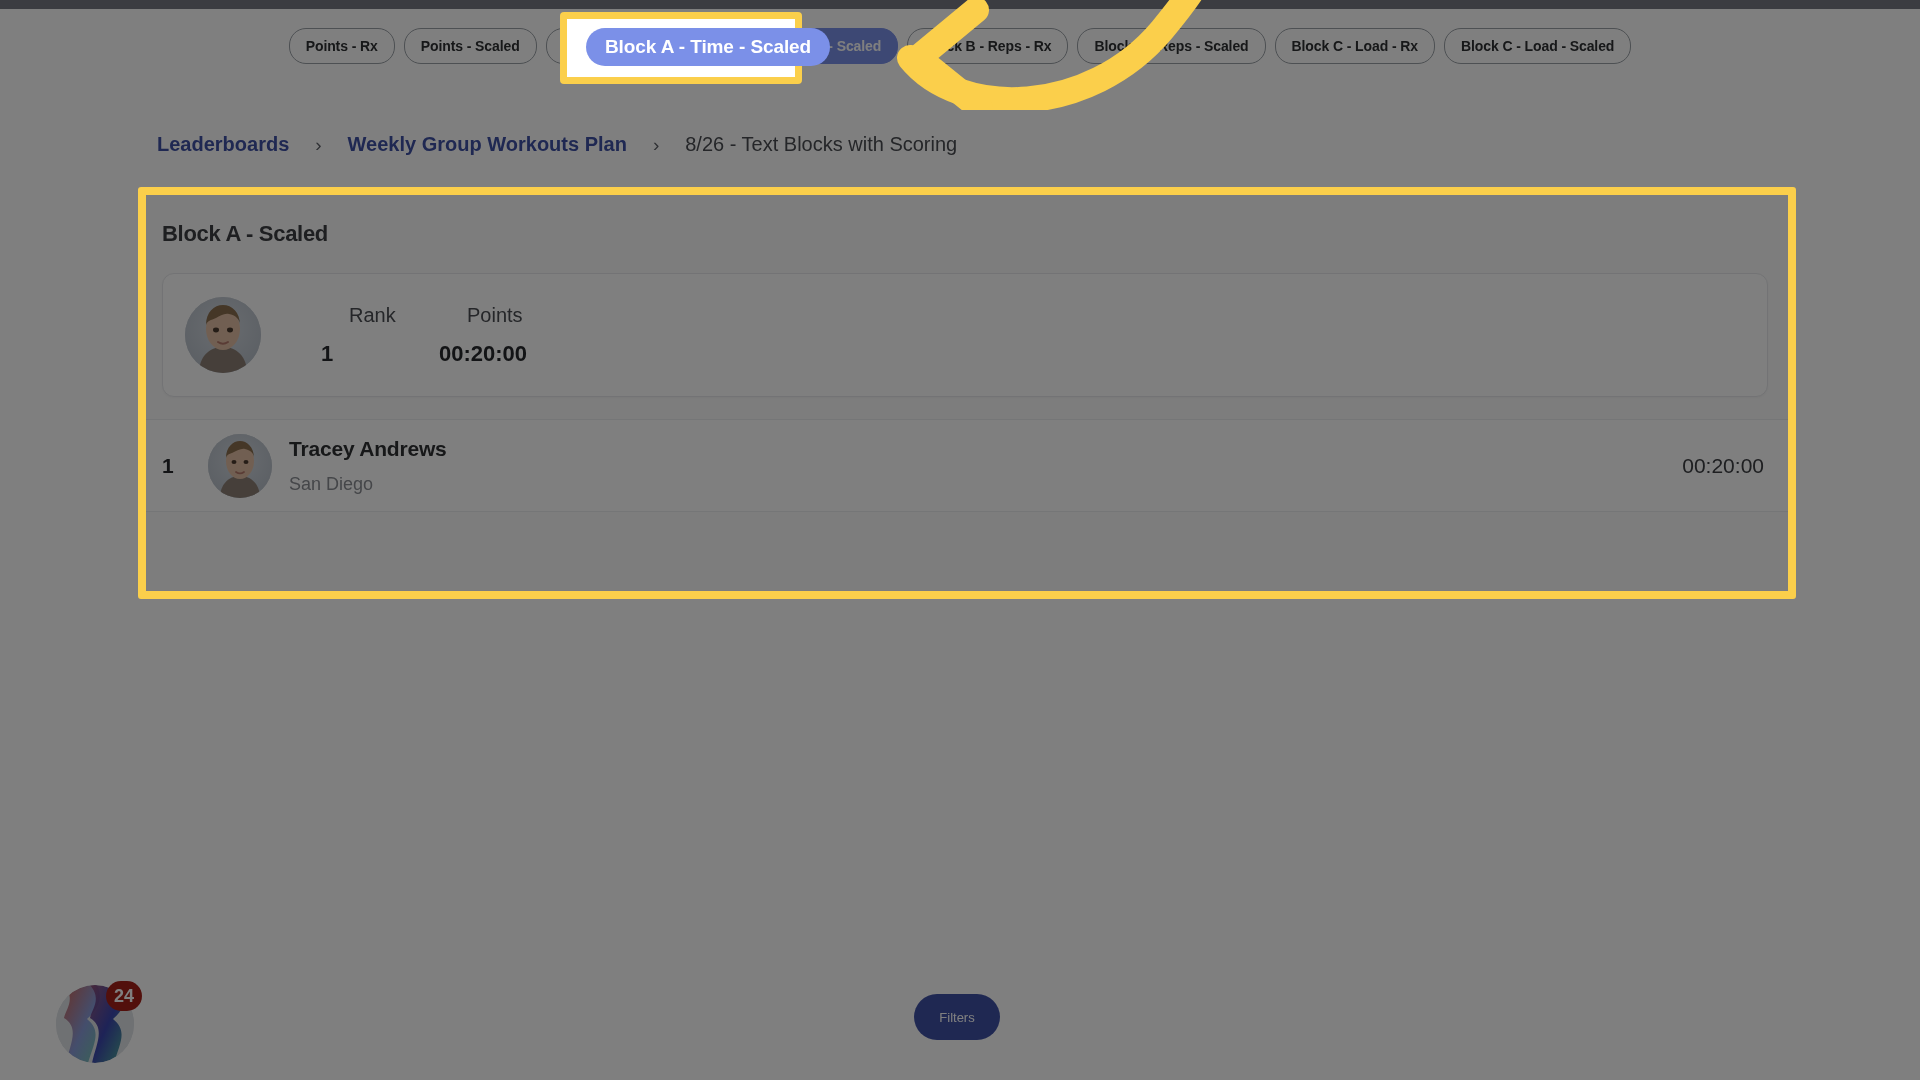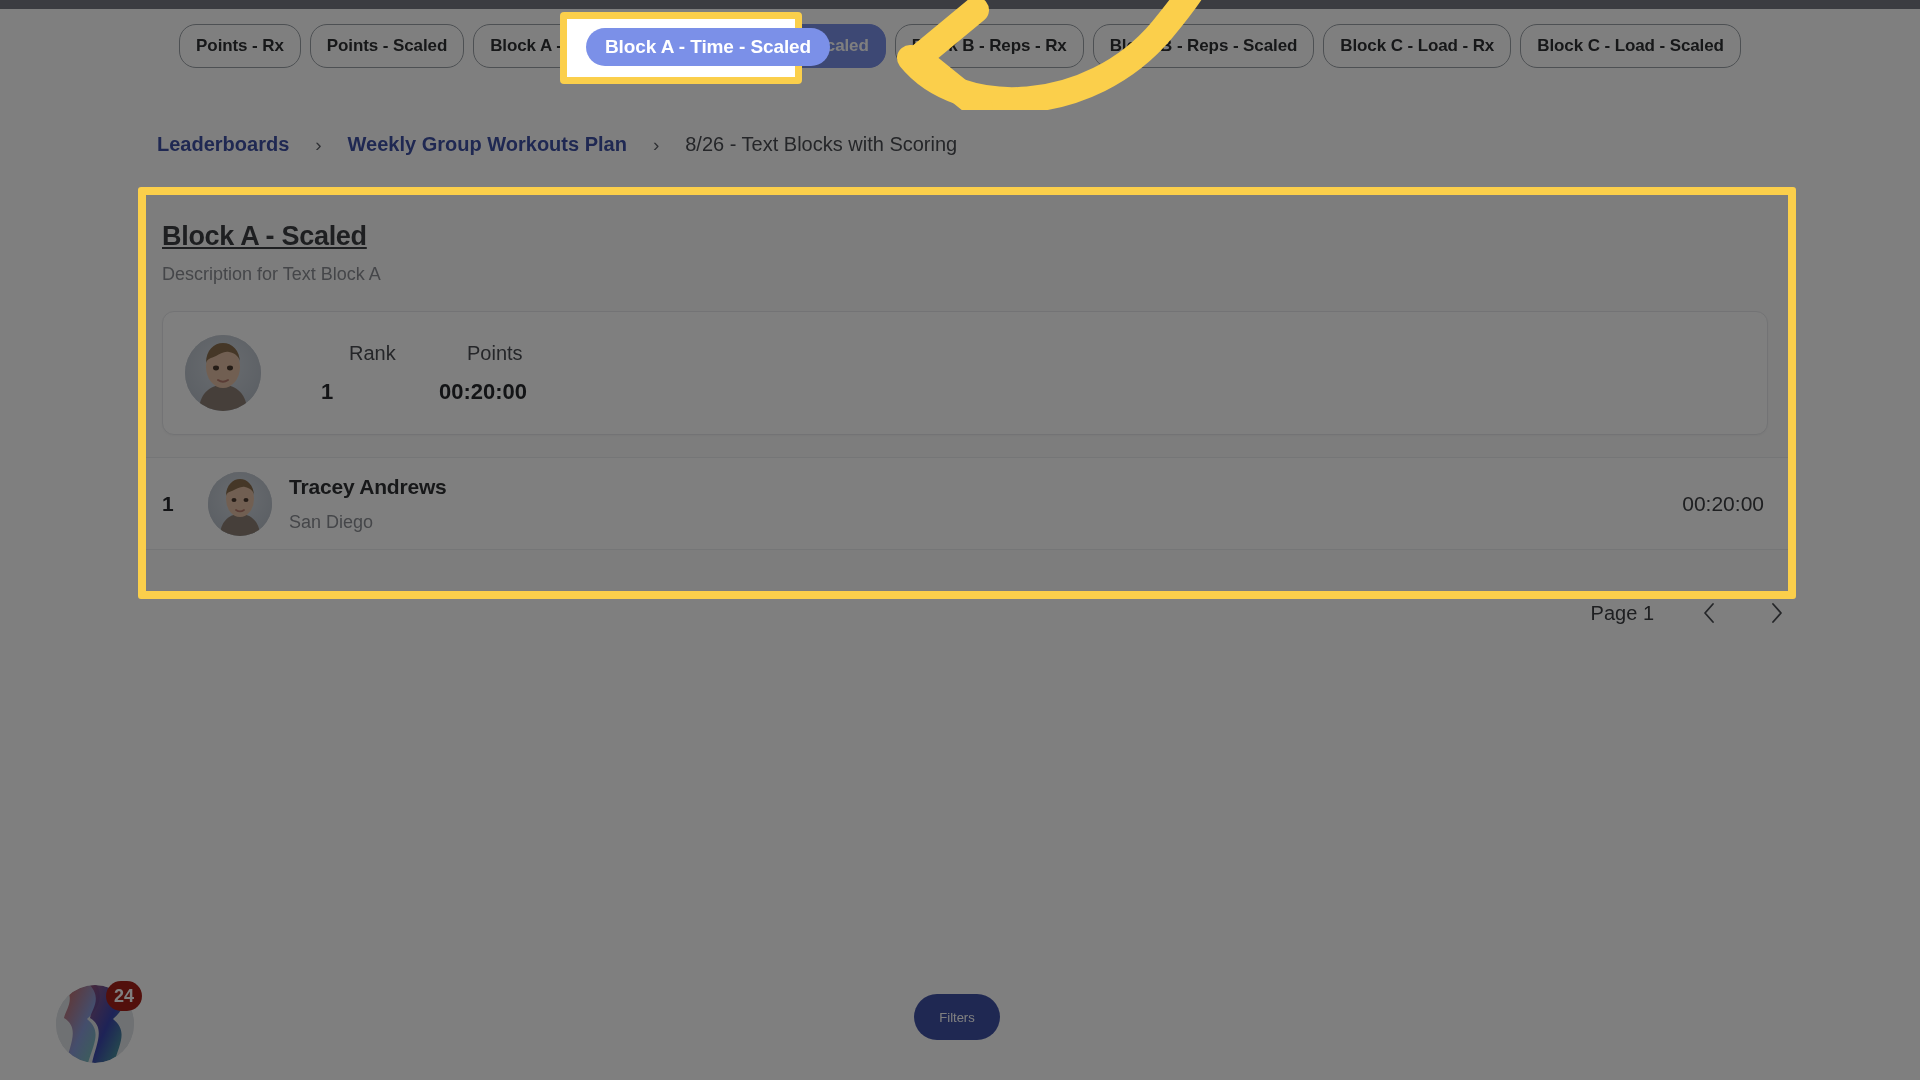--- a/index.html
+++ b/index.html
@@ -45,27 +45,27 @@
     top: 22px; left: 0;
     width: 1920px;
     height: 48px;
     display: flex;
     align-items: center;
     justify-content: center;
     gap: 9px;
     z-index: 10;
   }
   .tab-pill {
-    height: 44px;
+    height: 36px;
     padding: 0 16px;
     border-radius: 17px;
     border: 1.3px solid #9aa0a6;
     background: transparent;
     color: #2e3033;
-    font-size: 17px;
+    font-size: 14px;
     font-weight: 600;
     letter-spacing: -0.1px;
     display: flex;
     align-items: center;
     white-space: nowrap;
     cursor: pointer;
     text-align: right;
   }
   .tab-pill.is-active {
     background: #7b90e8;
@@ -106,25 +106,24 @@
     top: 195px; left: 140px;
     width: 1650px;
     height: 400px;
     background: #fafafa;
     border-radius: 3px;
     z-index: 10;
     overflow: hidden;
   }
   .board-head { padding: 26px 22px 0 22px; }
   .board-title {
-    font-size: 27px;
+    font-size: 22px;
     font-weight: 600;
     color: #3c3e42;
     letter-spacing: -0.3px;
-    text-decoration: underline;
   }
   .board-desc {
     margin-top: 12px;
     font-size: 18px;
     color: #8a8d93;
   }
 
   
   .my-result {
     margin: 26px 22px 0 22px;
@@ -341,21 +340,20 @@
     <span class="crumb-sep">›</span>
     <span class="crumb-link">Weekly Group Workouts Plan</span>
     <span class="crumb-sep">›</span>
     <span class="crumb-current">8/26 - Text Blocks with Scoring</span>
   </div>
 
   <div class="board-card">
 
     <div class="board-head">
       <div class="board-title">Block A - Scaled</div>
-      <div class="board-desc">Description for Text Block A</div>
     </div>
 
     <div class="my-result">
       <div class="avatar lg">
         <svg viewBox="0 0 76 76" xmlns="http://www.w3.org/2000/svg" aria-hidden="true">
           <defs>
             <radialGradient id="bgA" cx="50%" cy="40%" r="70%">
               <stop offset="0%" stop-color="#d3d9e0"></stop>
               <stop offset="100%" stop-color="#b4bcc6"></stop>
             </radialGradient>
@@ -405,33 +403,20 @@
             <div class="row-loc">San Diego</div>
           </div>
         </div>
         <div class="row-score">00:20:00</div>
       </div>
       <div class="row-partial"></div>
     </div>
 
   </div>
 
-  <div class="pager">
-    <span class="pager-label">Page 1</span>
-    <span class="pager-btn">
-      <svg width="16" height="24" viewBox="0 0 16 24" fill="none" aria-hidden="true">
-        <path d="M12 3L4 12l8 9" stroke="currentColor" stroke-width="1.8" stroke-linecap="round" stroke-linejoin="round"></path>
-      </svg>
-    </span>
-    <span class="pager-btn">
-      <svg width="16" height="24" viewBox="0 0 16 24" fill="none" aria-hidden="true">
-        <path d="M4 3l8 9-8 9" stroke="currentColor" stroke-width="1.8" stroke-linecap="round" stroke-linejoin="round"></path>
-      </svg>
-    </span>
-  </div>
 
   <div class="filters-btn">Filters</div>
 
   <div class="help-widget">
     <div class="help-badge">24</div>
     <div class="help-orb">
       <svg viewBox="0 0 78 78" xmlns="http://www.w3.org/2000/svg" aria-hidden="true">
         <defs>
           <linearGradient id="w1" x1="0" y1="0" x2="1" y2="1">
             <stop offset="0%" stop-color="#c94f3d"></stop>

